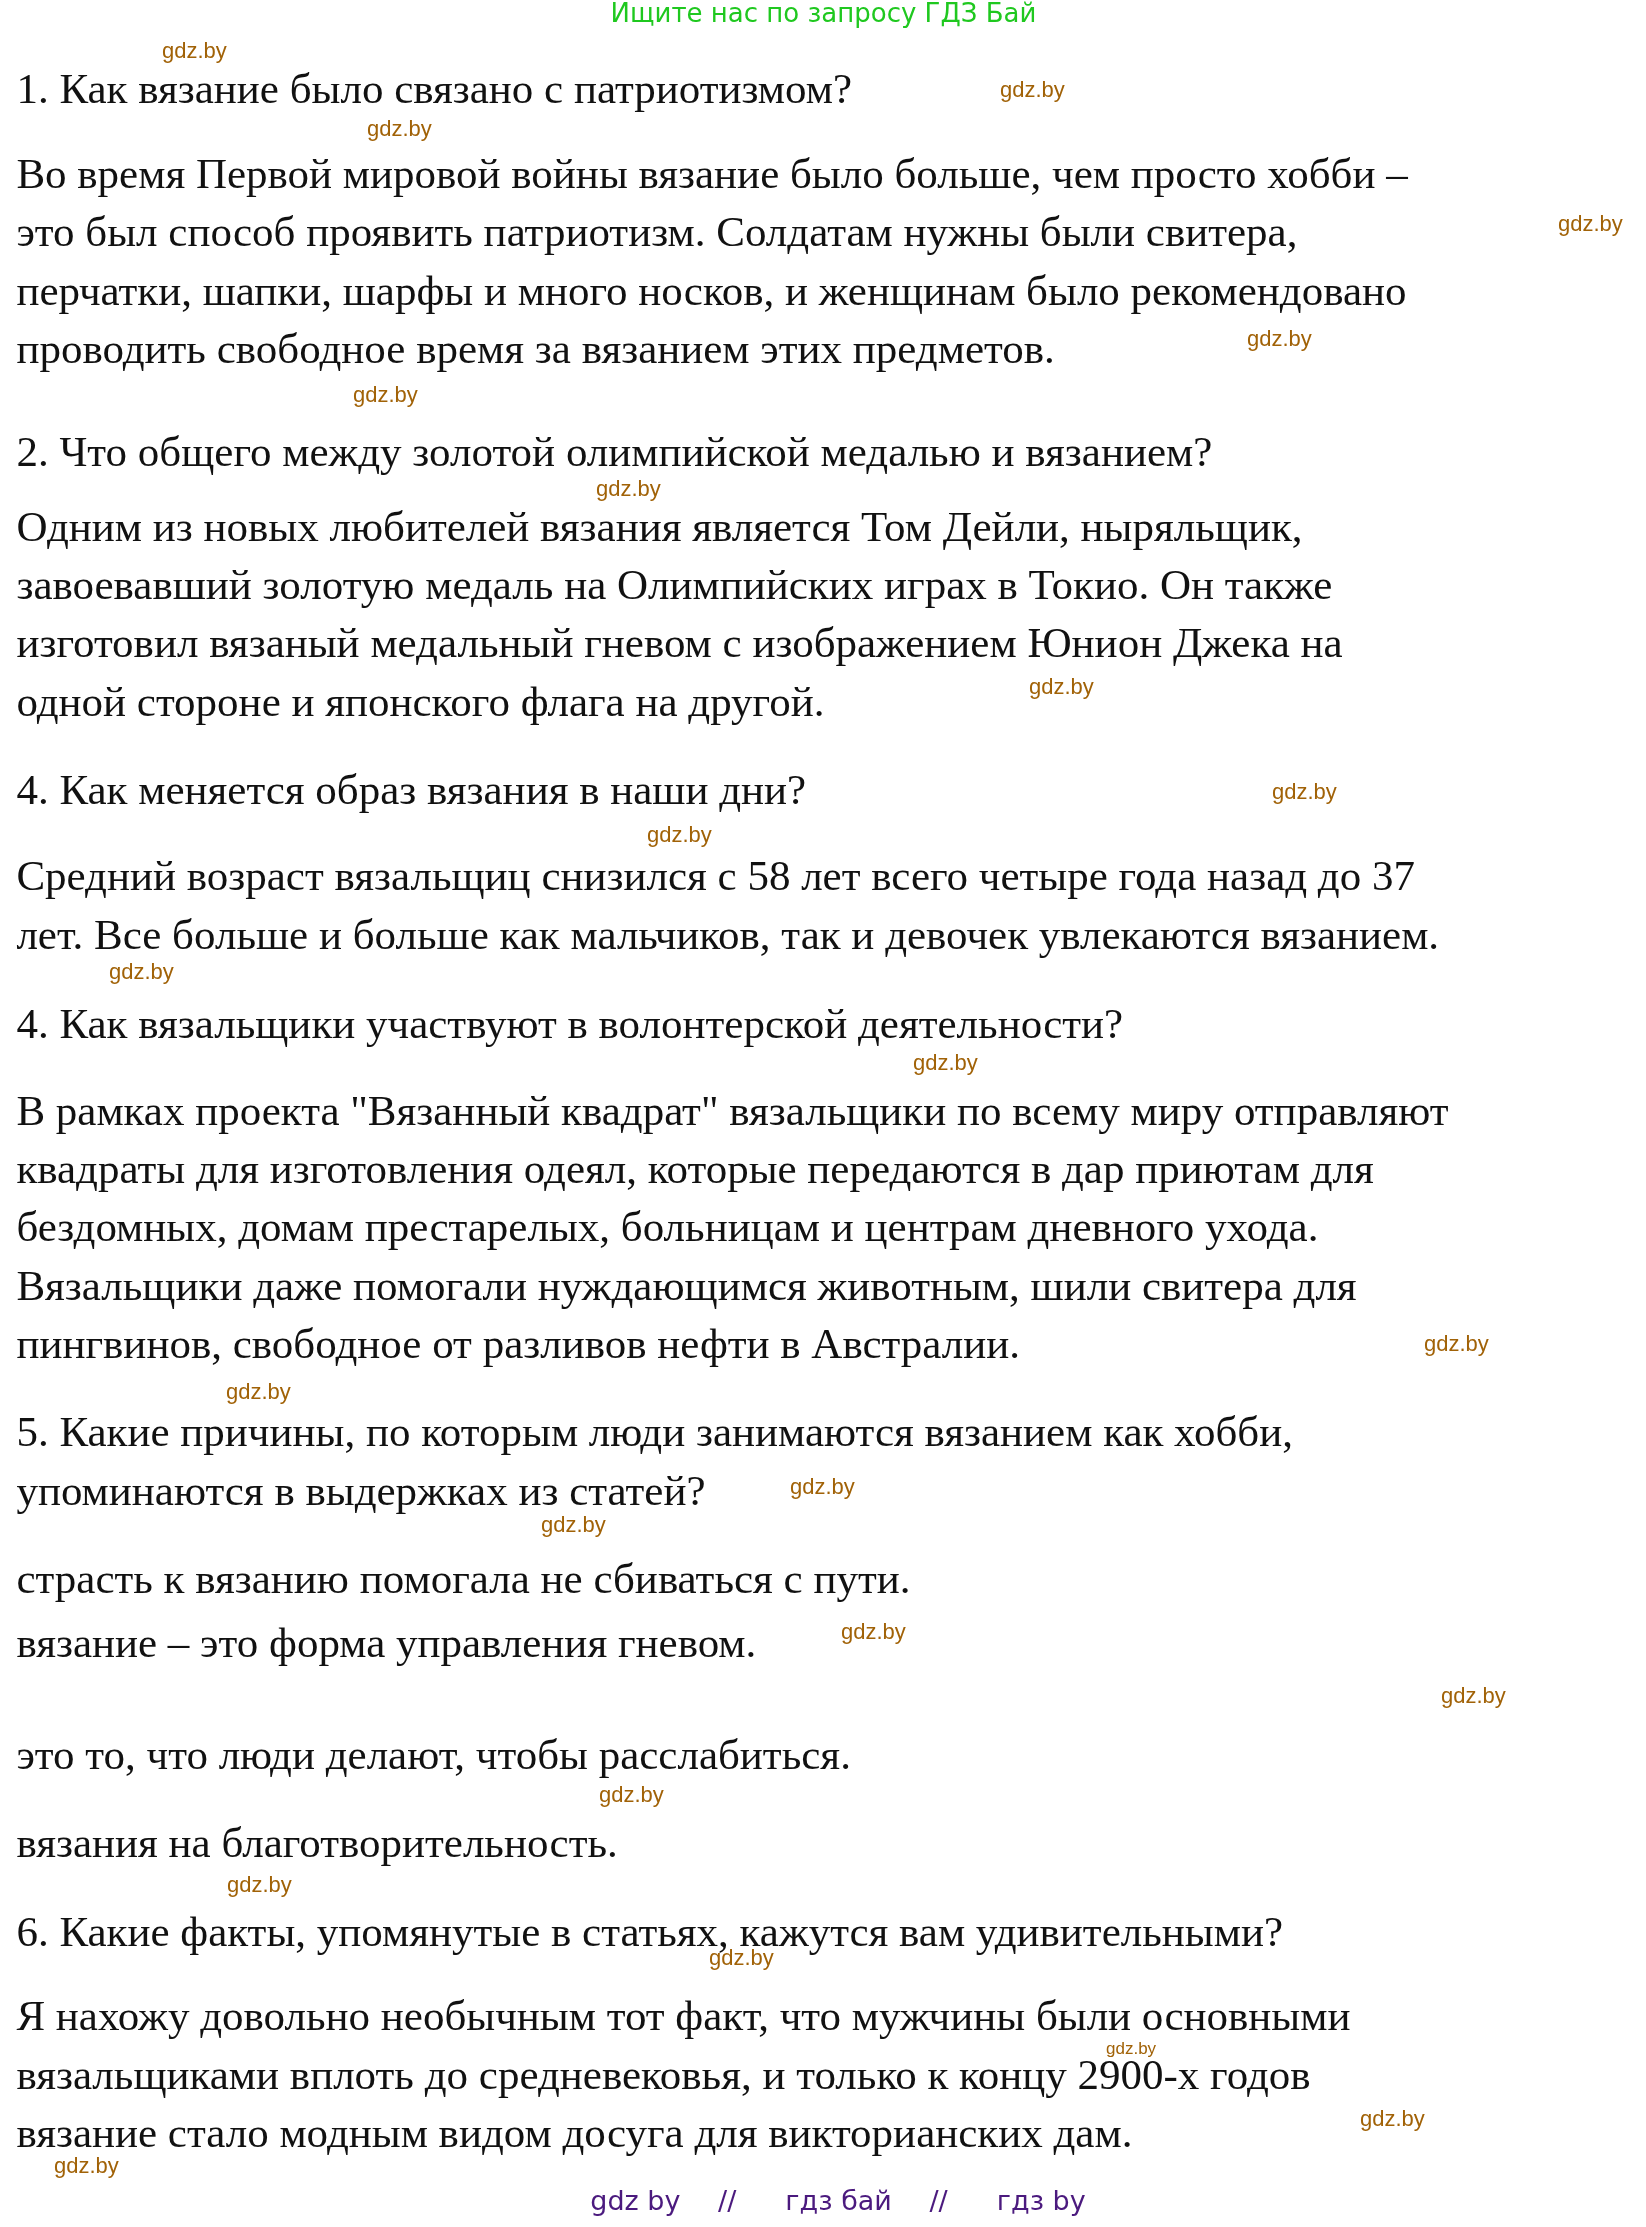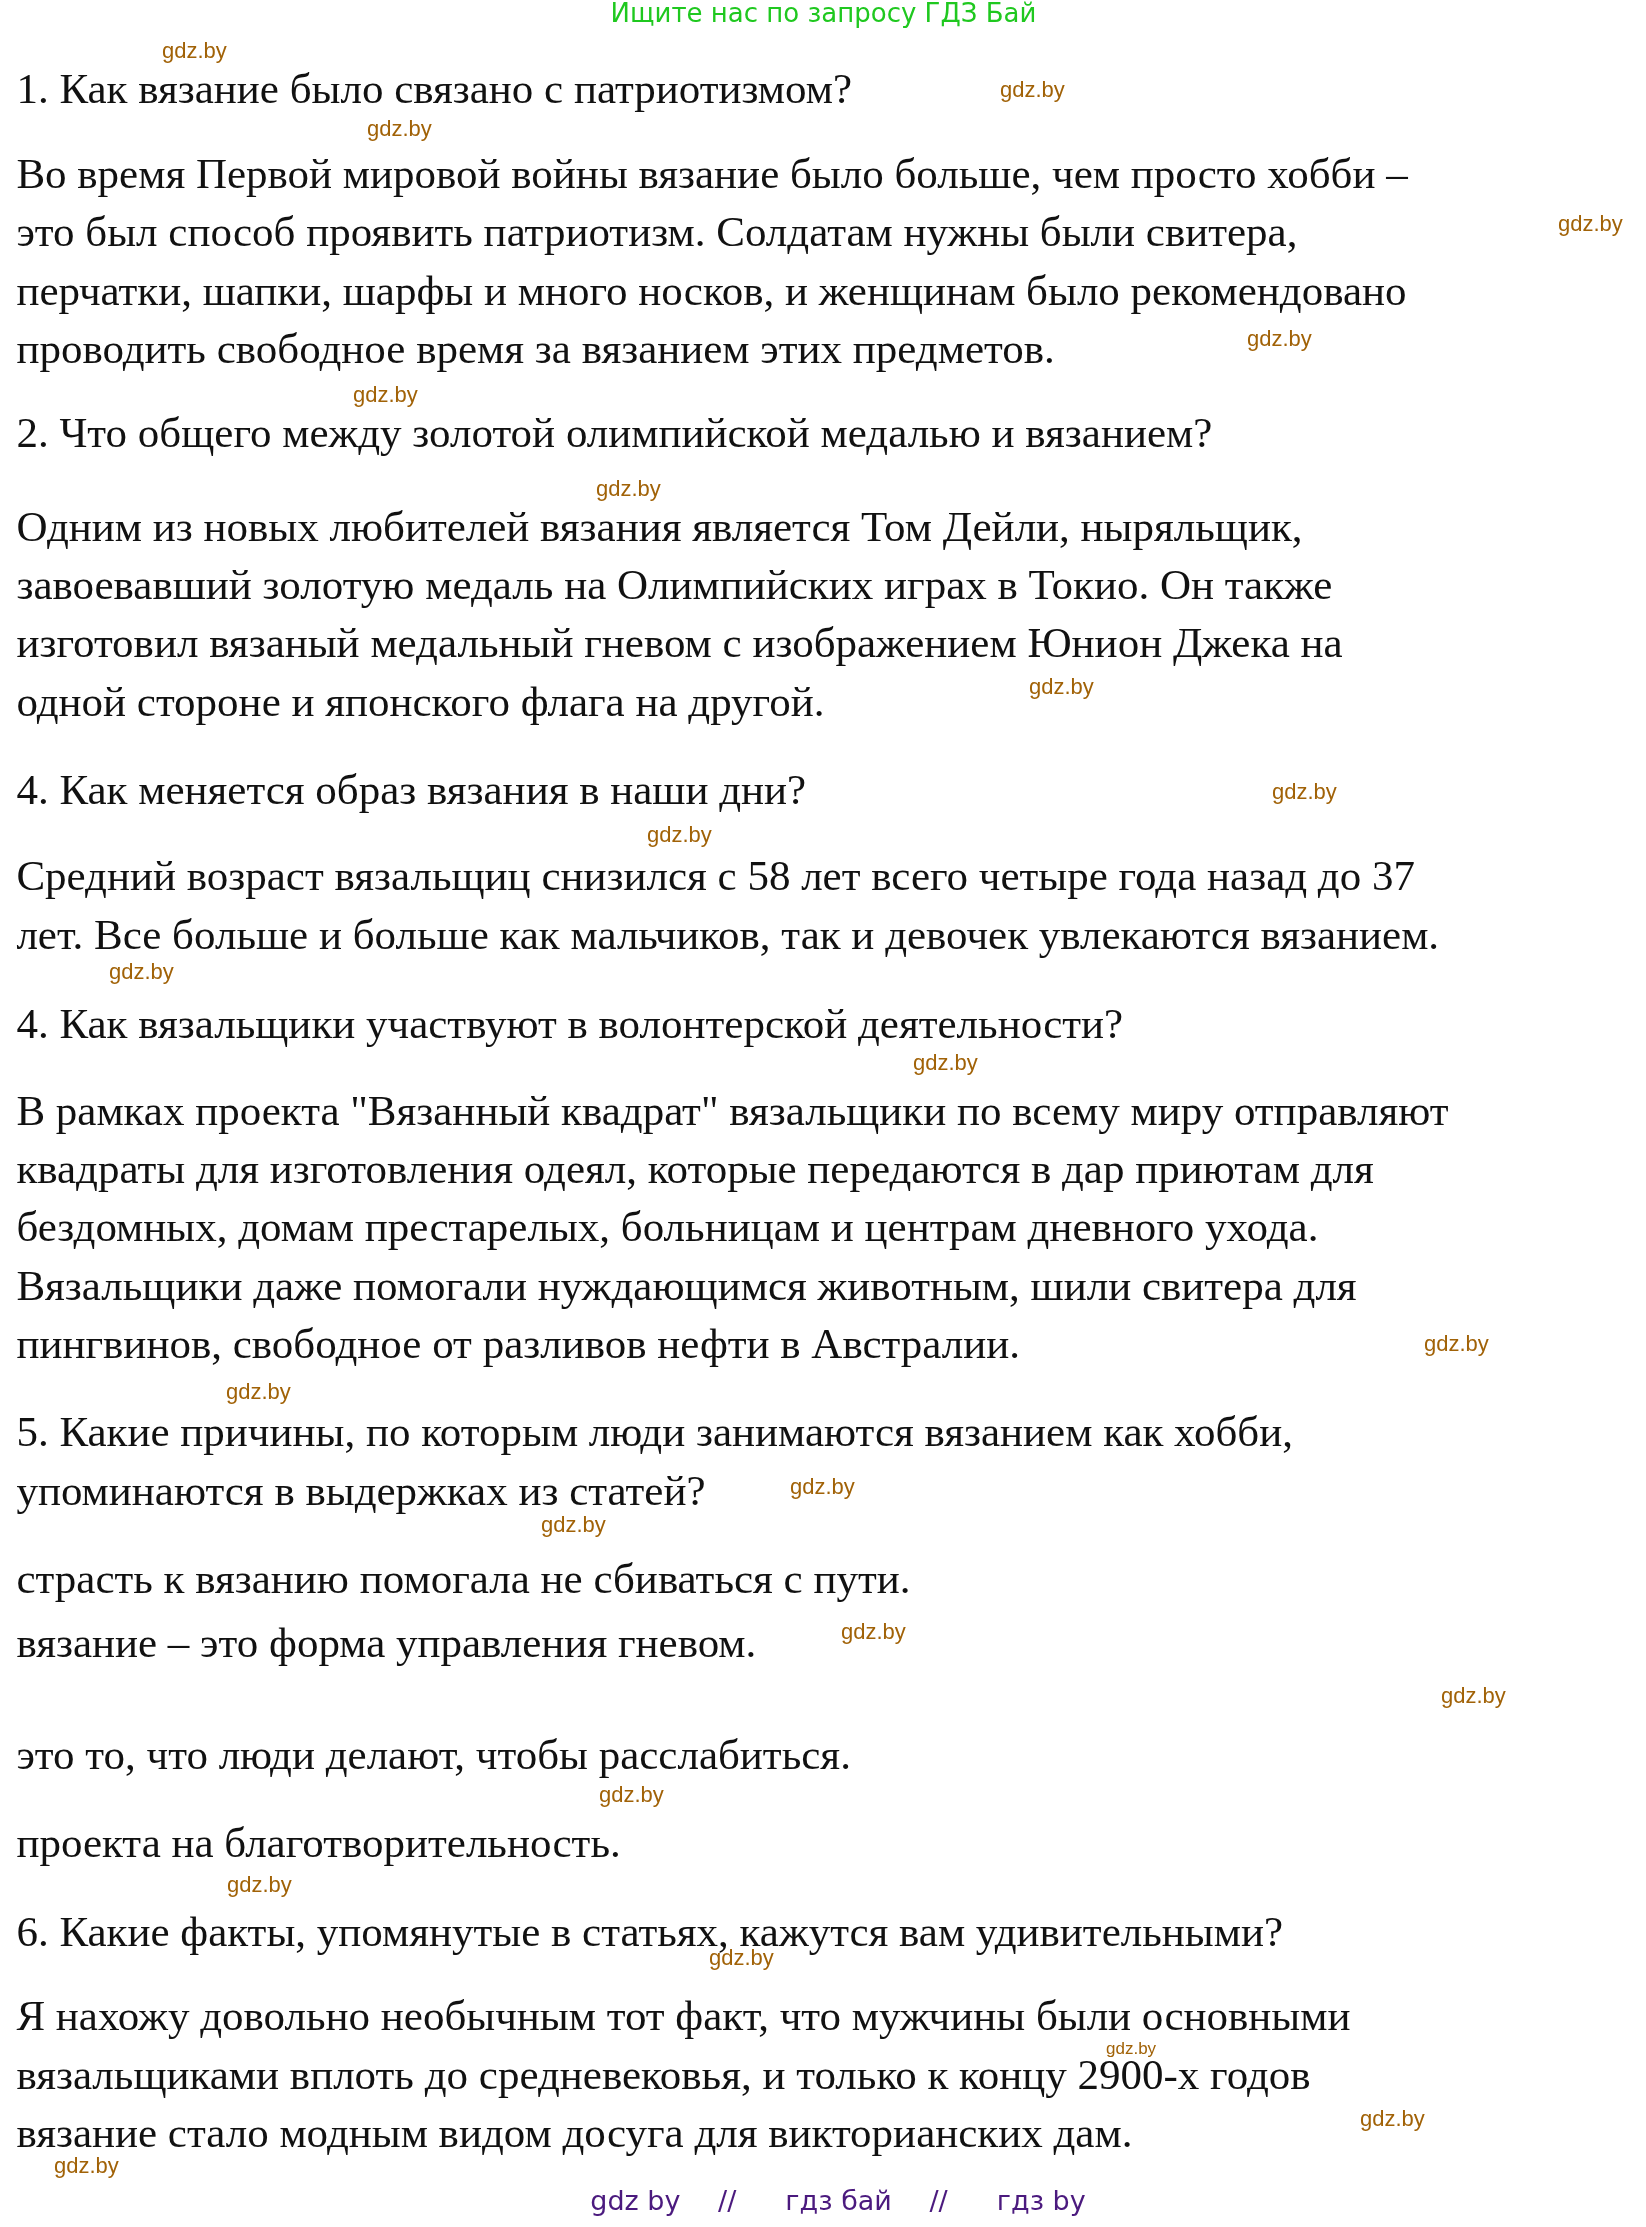--- a/index.html
+++ b/index.html
@@ -19,21 +19,21 @@
 <body>
 
 <div class="hdr">Ищите нас по запросу ГДЗ Бай</div>
 
 <div class="ln" style="top:64px">1. Как вязание было связано с патриотизмом?</div>
 <div class="ln" style="top:149px">Во время Первой мировой войны вязание было больше, чем просто хобби –</div>
 <div class="ln" style="top:207px">это был способ проявить патриотизм. Солдатам нужны были свитера,</div>
 <div class="ln" style="top:266px">перчатки, шапки, шарфы и много носков, и женщинам было рекомендовано</div>
 <div class="ln" style="top:324px">проводить свободное время за вязанием этих предметов.</div>
 
-<div class="ln" style="top:408px">2. Что общего между золотой олимпийской медалью и вязанием?</div>
+<div class="ln" style="top:427px">2. Что общего между золотой олимпийской медалью и вязанием?</div>
 <div class="ln" style="top:502px">Одним из новых любителей вязания является Том Дейли, ныряльщик,</div>
 <div class="ln" style="top:560px">завоевавший золотую медаль на Олимпийских играх в Токио. Он также</div>
 <div class="ln" style="top:618px">изготовил вязаный медальный гневом с изображением Юнион Джека на</div>
 <div class="ln" style="top:677px">одной стороне и японского флага на другой.</div>
 
 <div class="ln" style="top:765px">4. Как меняется образ вязания в наши дни?</div>
 <div class="ln" style="top:851px">Средний возраст вязальщиц снизился с 58 лет всего четыре года назад до 37</div>
 <div class="ln" style="top:910px">лет. Все больше и больше как мальчиков, так и девочек увлекаются вязанием.</div>
 
 <div class="ln" style="top:999px">4. Как вязальщики участвуют в волонтерской деятельности?</div>
@@ -41,21 +41,21 @@
 <div class="ln" style="top:1144px">квадраты для изготовления одеял, которые передаются в дар приютам для</div>
 <div class="ln" style="top:1202px">бездомных, домам престарелых, больницам и центрам дневного ухода.</div>
 <div class="ln" style="top:1261px">Вязальщики даже помогали нуждающимся животным, шили свитера для</div>
 <div class="ln" style="top:1319px">пингвинов, свободное от разливов нефти в Австралии.</div>
 
 <div class="ln" style="top:1407px">5. Какие причины, по которым люди занимаются вязанием как хобби,</div>
 <div class="ln" style="top:1466px">упоминаются в выдержках из статей?</div>
 <div class="ln" style="top:1554px">страсть к вязанию помогала не сбиваться с пути.</div>
 <div class="ln" style="top:1618px">вязание – это форма управления гневом.</div>
 <div class="ln" style="top:1730px">это то, что люди делают, чтобы расслабиться.</div>
-<div class="ln" style="top:1818px">проекта на благотворительность.</div>
+<div class="ln" style="top:1818px">вязания на благотворительность.</div>
 
 <div class="ln" style="top:1907px">6. Какие факты, упомянутые в статьях, кажутся вам удивительными?</div>
 <div class="ln" style="top:1991px">Я нахожу довольно необычным тот факт, что мужчины были основными</div>
 <div class="ln" style="top:2050px">вязальщиками вплоть до средневековья, и только к концу 2900-х годов</div>
 <div class="ln" style="top:2108px">вязание стало модным видом досуга для викторианских дам.</div>
 
 <div class="wm" style="left:162px;top:39px">gdz.by</div>
 <div class="wm" style="left:1000px;top:78px">gdz.by</div>
 <div class="wm" style="left:367px;top:117px">gdz.by</div>
 <div class="wm" style="left:1558px;top:212px">gdz.by</div>

